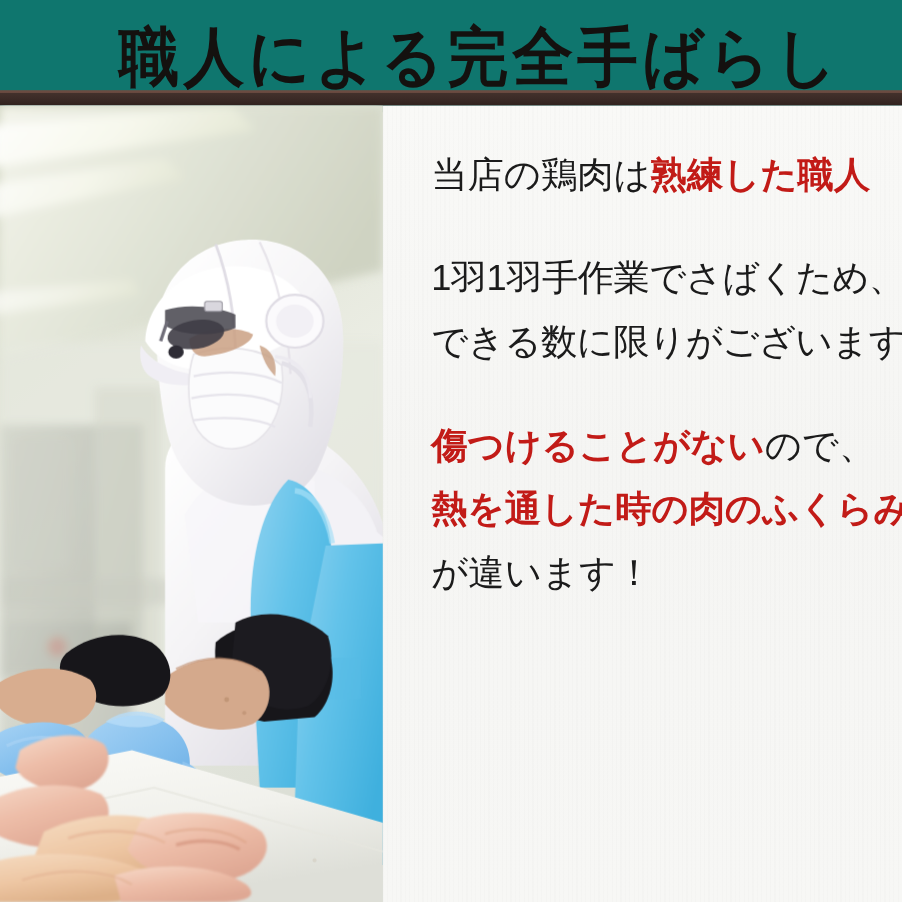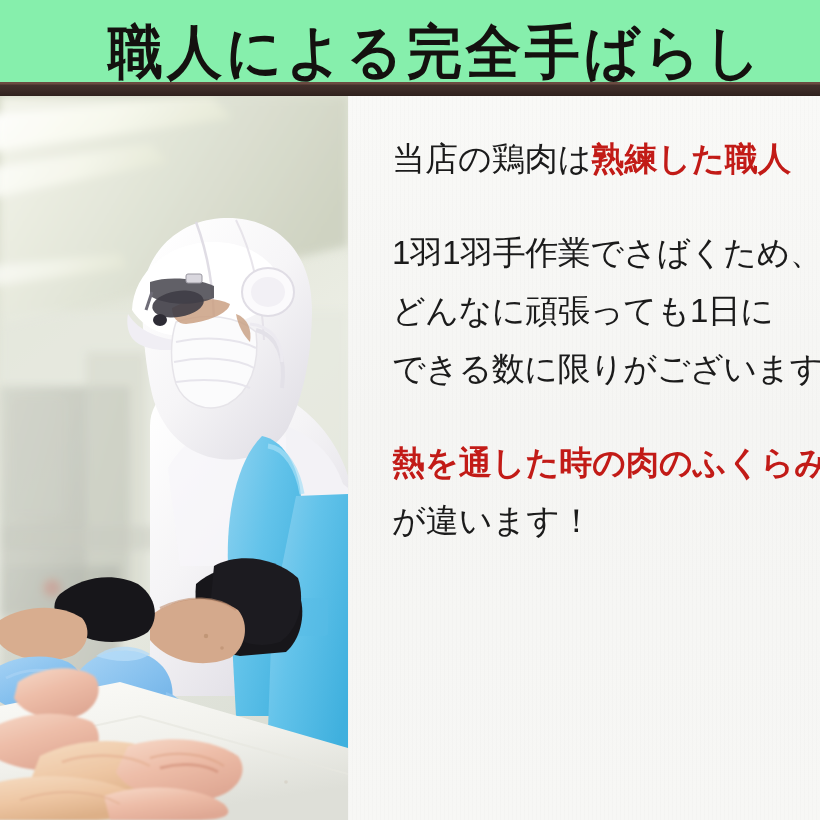--- a/index.html
+++ b/index.html
@@ -20,21 +20,21 @@
     background: #ffffff;
   }
 
   
   .header {
     position: absolute;
     left: 0;
     top: 0;
     width: 820px;
     height: 102px;
-    background: #86efac;
+    background: #0f766e;
     display: flex;
     align-items: center;
     justify-content: flex-start;
     overflow: hidden;
   }
   .header-title {
     margin-left: 108px;
     font-family: "DejaVu Serif", "Liberation Serif", serif;
     font-size: 55px;
     font-weight: 700;
@@ -329,25 +329,25 @@
 
     <div class="panel">
       <div class="panel-inner">
 
         <div class="para p1">
           <span class="line"><span>当店の鶏肉は</span><span class="em">熟練した職人</span></span>
         </div>
 
         <div class="para p2">
           <span class="line">1羽1羽手作業でさばくため、</span>
-          <span class="line">どんなに頑張っても1日に</span>
           <span class="line">できる数に限りがございます。</span>
         </div>
 
         <div class="para p3">
+          <span class="line"><span class="em">傷つけることがない</span><span>ので、</span></span>
           <span class="line"><span class="em">熱を通した時の肉のふくらみ</span></span>
           <span class="line">が違います！</span>
         </div>
 
       </div>
     </div>
 
   </div>
 </div>
 

